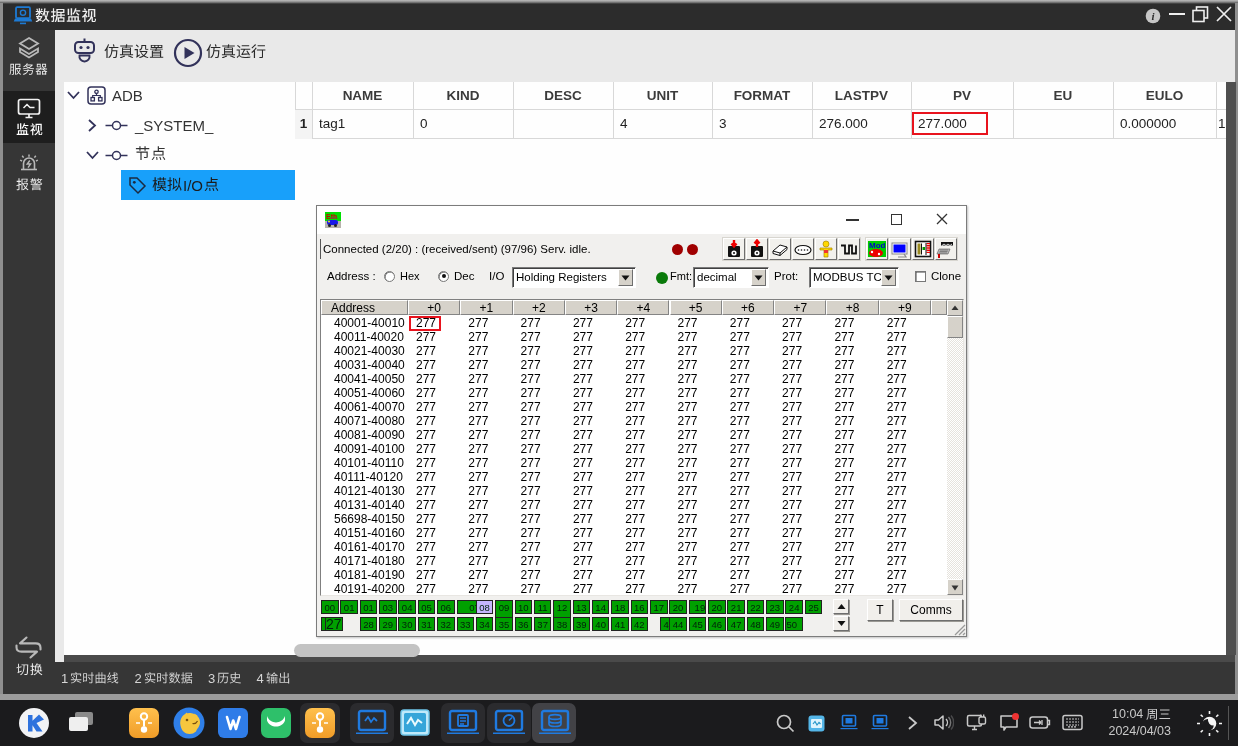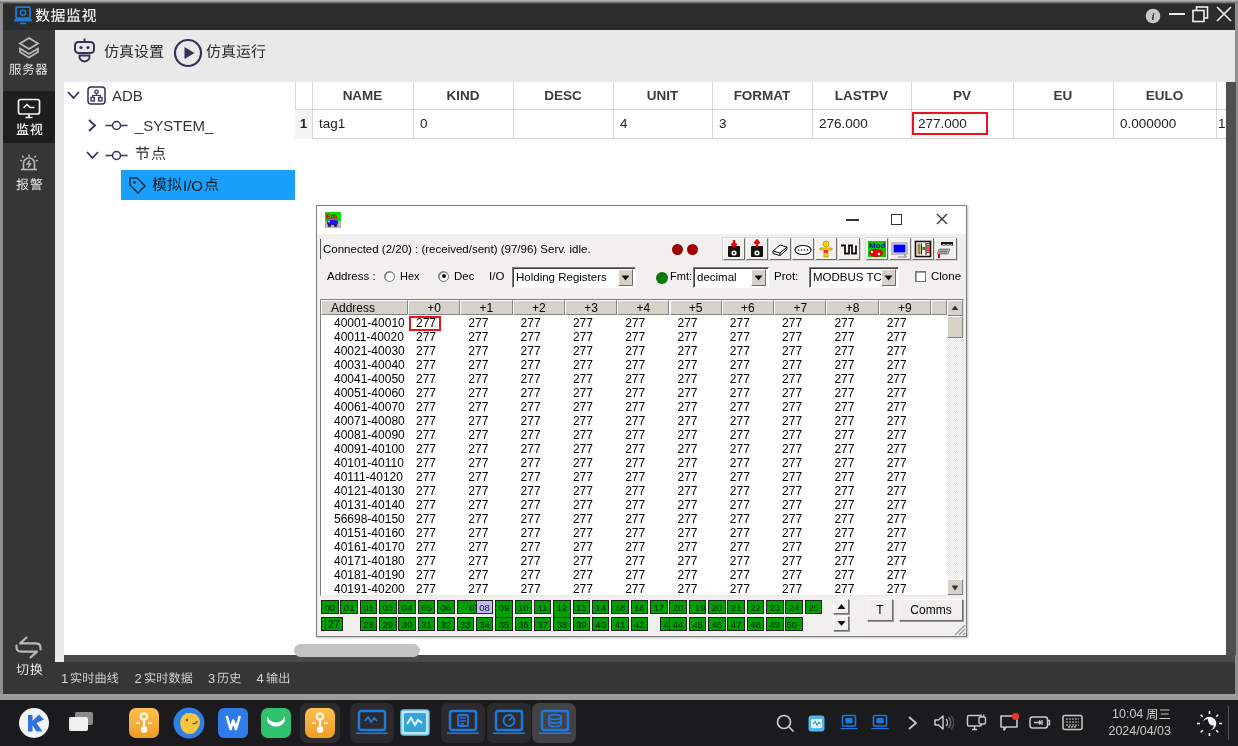--- a/index.html
+++ b/index.html
@@ -787,21 +787,21 @@
 <div class="abs" style="left:333.0px;top:394.0px;width:17.5px;height:14px;background:#00a000;border:1px solid #222;color:#00230a;font-size:9.5px;text-align:center;line-height:13px">17</div>
 <div class="abs" style="left:352.3px;top:394.0px;width:17.5px;height:14px;background:#00a000;border:1px solid #222;color:#00230a;font-size:9.5px;text-align:center;line-height:13px">20</div>
 <div class="abs" style="left:371.7px;top:394.0px;width:17.5px;height:14px;background:#00a000;border:1px solid #222;color:#00230a;font-size:9.5px;text-align:right;line-height:13px">19</div>
 <div class="abs" style="left:391.0px;top:394.0px;width:17.5px;height:14px;background:#00a000;border:1px solid #222;color:#00230a;font-size:9.5px;text-align:center;line-height:13px">20</div>
 <div class="abs" style="left:410.4px;top:394.0px;width:17.5px;height:14px;background:#00a000;border:1px solid #222;color:#00230a;font-size:9.5px;text-align:center;line-height:13px">21</div>
 <div class="abs" style="left:429.7px;top:394.0px;width:17.5px;height:14px;background:#00a000;border:1px solid #222;color:#00230a;font-size:9.5px;text-align:center;line-height:13px">22</div>
 <div class="abs" style="left:449.1px;top:394.0px;width:17.5px;height:14px;background:#00a000;border:1px solid #222;color:#00230a;font-size:9.5px;text-align:center;line-height:13px">23</div>
 <div class="abs" style="left:468.4px;top:394.0px;width:17.5px;height:14px;background:#00a000;border:1px solid #222;color:#00230a;font-size:9.5px;text-align:center;line-height:13px">24</div>
 <div class="abs" style="left:487.8px;top:394.0px;width:17.5px;height:14px;background:#00a000;border:1px solid #222;color:#00230a;font-size:9.5px;text-align:center;line-height:13px">25</div>
 <div class="abs" style="left:4.0px;top:410.5px;width:17.5px;height:14px;background:#00a000;border:1px solid #222;color:#00230a;font-size:9.5px;text-align:center;line-height:13px">26</div>
-<div class="abs" style="left:8px;top:410.5px;width:17.5px;height:14px;background:#00a000;border:1px solid #222;color:#00230a;font-size:11px;text-align:center;line-height:13px">27</div>
+<div class="abs" style="left:8px;top:410.5px;width:17.5px;height:14px;background:#00a000;border:1px solid #222;color:#00230a;font-size:14px;text-align:center;line-height:13px">27</div>
 <div class="abs" style="left:42.7px;top:410.5px;width:17.5px;height:14px;background:#00a000;border:1px solid #222;color:#00230a;font-size:9.5px;text-align:center;line-height:13px">28</div>
 <div class="abs" style="left:62.1px;top:410.5px;width:17.5px;height:14px;background:#00a000;border:1px solid #222;color:#00230a;font-size:9.5px;text-align:center;line-height:13px">29</div>
 <div class="abs" style="left:81.4px;top:410.5px;width:17.5px;height:14px;background:#00a000;border:1px solid #222;color:#00230a;font-size:9.5px;text-align:center;line-height:13px">30</div>
 <div class="abs" style="left:100.8px;top:410.5px;width:17.5px;height:14px;background:#00a000;border:1px solid #222;color:#00230a;font-size:9.5px;text-align:center;line-height:13px">31</div>
 <div class="abs" style="left:120.1px;top:410.5px;width:17.5px;height:14px;background:#00a000;border:1px solid #222;color:#00230a;font-size:9.5px;text-align:center;line-height:13px">32</div>
 <div class="abs" style="left:139.5px;top:410.5px;width:17.5px;height:14px;background:#00a000;border:1px solid #222;color:#00230a;font-size:9.5px;text-align:center;line-height:13px">33</div>
 <div class="abs" style="left:158.8px;top:410.5px;width:17.5px;height:14px;background:#00a000;border:1px solid #222;color:#00230a;font-size:9.5px;text-align:center;line-height:13px">34</div>
 <div class="abs" style="left:178.2px;top:410.5px;width:17.5px;height:14px;background:#00a000;border:1px solid #222;color:#00230a;font-size:9.5px;text-align:center;line-height:13px">35</div>
 <div class="abs" style="left:197.5px;top:410.5px;width:17.5px;height:14px;background:#00a000;border:1px solid #222;color:#00230a;font-size:9.5px;text-align:center;line-height:13px">36</div>
 <div class="abs" style="left:216.9px;top:410.5px;width:17.5px;height:14px;background:#00a000;border:1px solid #222;color:#00230a;font-size:9.5px;text-align:center;line-height:13px">37</div>

